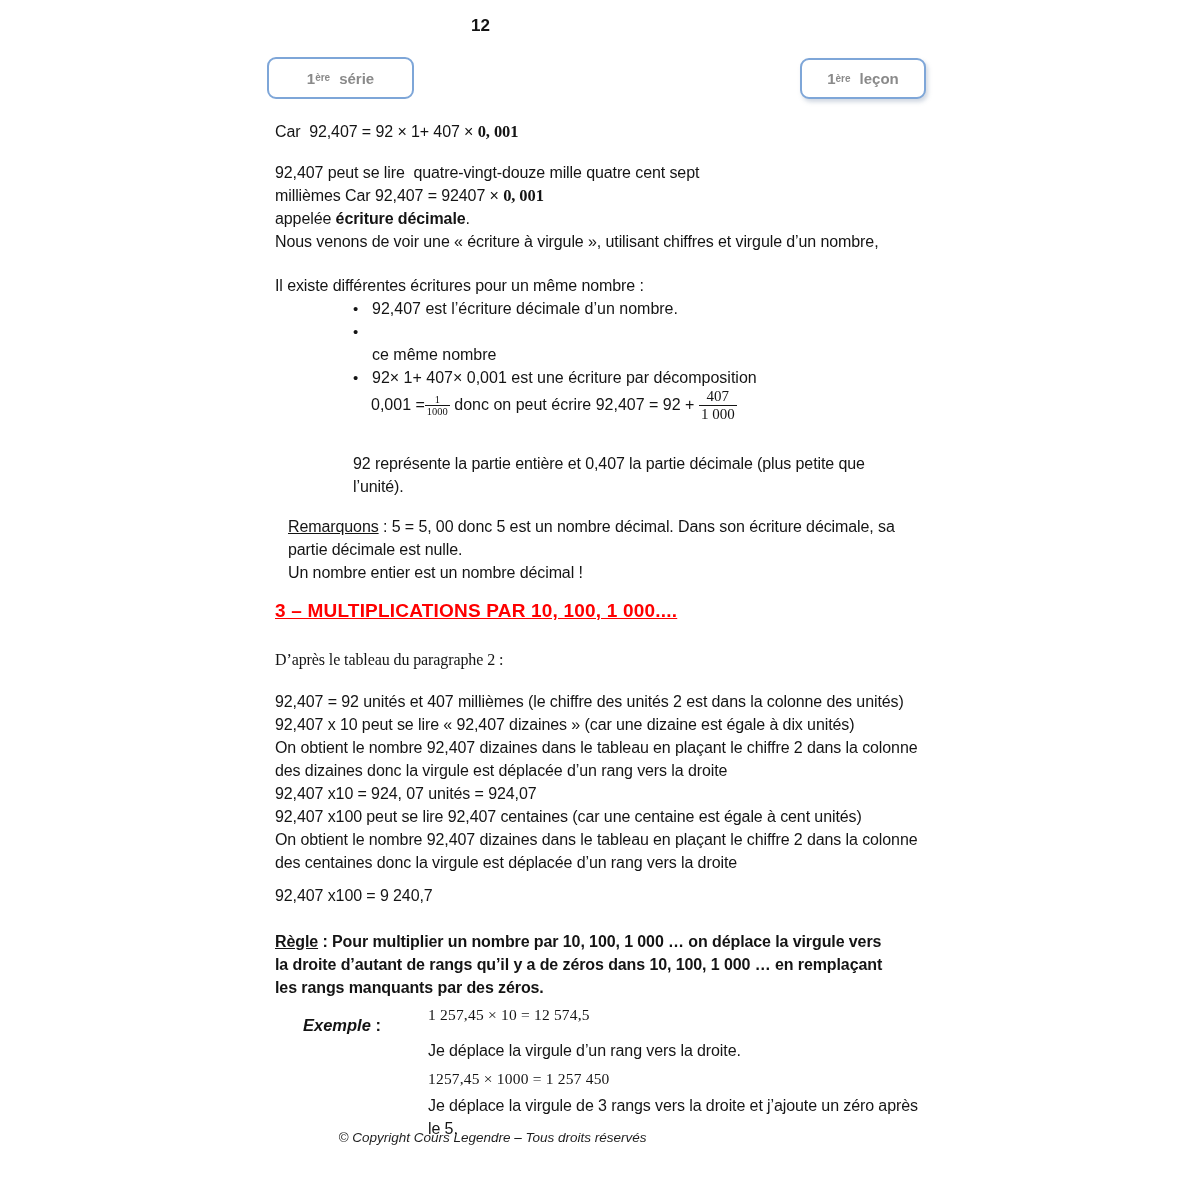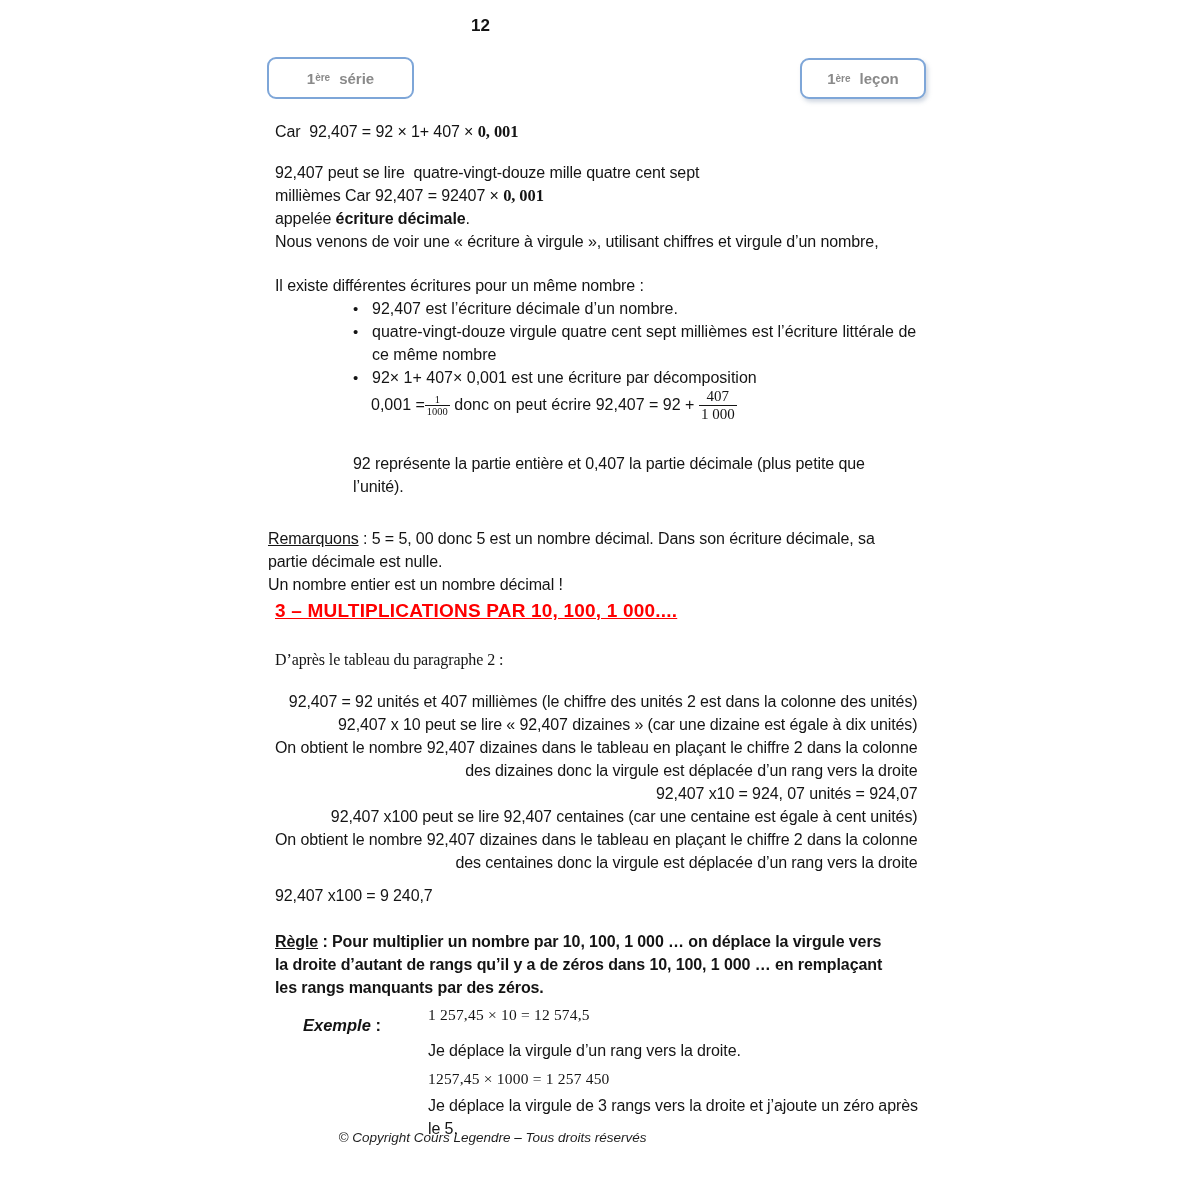--- a/index.html
+++ b/index.html
@@ -61,48 +61,48 @@
     <div class="line">92,407 peut se lire  quatre-vingt-douze mille quatre cent sept</div>
     <div class="line"><span>millièmes Car 92,407 = 92407 × </span><span class="mathbold">0, 001</span></div>
     <div class="line"><span>appelée </span><span class="b">écriture décimale</span><span>.</span></div>
     <div class="line">Nous venons de voir une « écriture à virgule », utilisant chiffres et virgule d’un nombre,</div>
   </div>
 
   <div class="abs line" style="left:275px;top:274px;">Il existe différentes écritures pour un même nombre :</div>
 
   <div class="abs" style="left:275px;top:297px;width:660px;">
     <div class="bullet-row"><span class="dot">•</span><span class="btxt">92,407 est l’écriture décimale d’un nombre.</span></div>
-    <div class="bullet-row"><span class="dot">•</span><span class="btxt">quatre-vingt-douze virgule quatre cent sept millièmes est l’écriture littérale de</span></div>
+    <div class="bullet-row"><span class="dot">•</span></div>
     <div class="bullet-row"><span class="btxt">ce même nombre</span></div>
     <div class="bullet-row"><span class="dot">•</span><span class="btxt">92× 1+ 407× 0,001 est une écriture par décomposition</span></div>
   </div>
 
   <div class="abs fracline" style="left:371px;top:386px;">
     <span class="txt">0,001 =</span>
     <span class="frac frac-sm"><span class="num">1</span><span class="den">1000</span></span>
     <span class="txt"> donc on peut écrire 92,407 = 92 + </span>
     <span class="frac frac-lg"><span class="num">407</span><span class="den">1 000</span></span>
   </div>
 
   <div class="abs" style="left:353px;top:452px;">
     <div class="line">92 représente la partie entière et 0,407 la partie décimale (plus petite que</div>
     <div class="line">l’unité).</div>
   </div>
 
-  <div class="abs" style="left:268px;top:515px;margin-top:12px;">
+  <div class="abs" style="left:288px;top:515px;">
     <div class="line"><span class="u">Remarquons</span><span> : 5 = 5, 00 donc 5 est un nombre décimal. Dans son écriture décimale, sa</span></div>
     <div class="line">partie décimale est nulle.</div>
     <div class="line">Un nombre entier est un nombre décimal !</div>
   </div>
 
   <div class="abs heading" style="left:275px;top:600px;">3 – MULTIPLICATIONS PAR 10, 100, 1 000....</div>
 
   <div class="abs line" style="left:275px;top:648px;font-family:Liberation Serif, serif;">D’après le tableau du paragraphe 2 :</div>
 
-  <div class="abs" style="left:275px;top:690px;text-align:right;">
+  <div class="abs" style="left:275px;top:690px;">
     <div class="line">92,407 = 92 unités et 407 millièmes (le chiffre des unités 2 est dans la colonne des unités)</div>
     <div class="line">92,407 x 10 peut se lire « 92,407 dizaines » (car une dizaine est égale à dix unités)</div>
     <div class="line">On obtient le nombre 92,407 dizaines dans le tableau en plaçant le chiffre 2 dans la colonne</div>
     <div class="line">des dizaines donc la virgule est déplacée d’un rang vers la droite</div>
     <div class="line">92,407 x10 = 924, 07 unités = 924,07</div>
     <div class="line">92,407 x100 peut se lire 92,407 centaines (car une centaine est égale à cent unités)</div>
     <div class="line">On obtient le nombre 92,407 dizaines dans le tableau en plaçant le chiffre 2 dans la colonne</div>
     <div class="line">des centaines donc la virgule est déplacée d’un rang vers la droite</div>
   </div>
 

